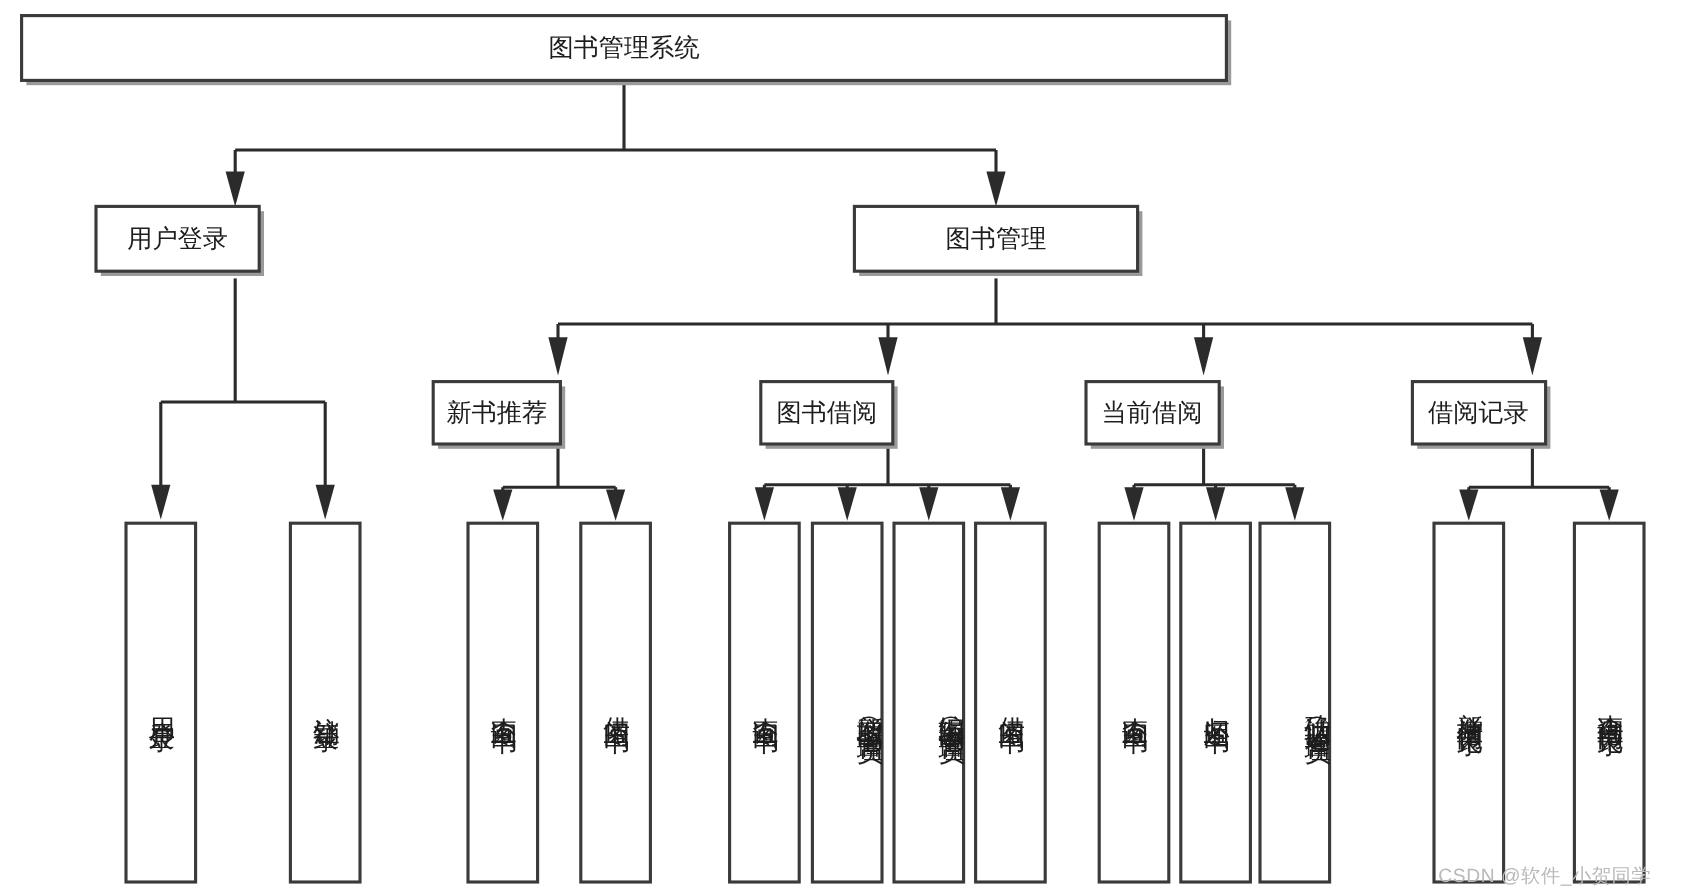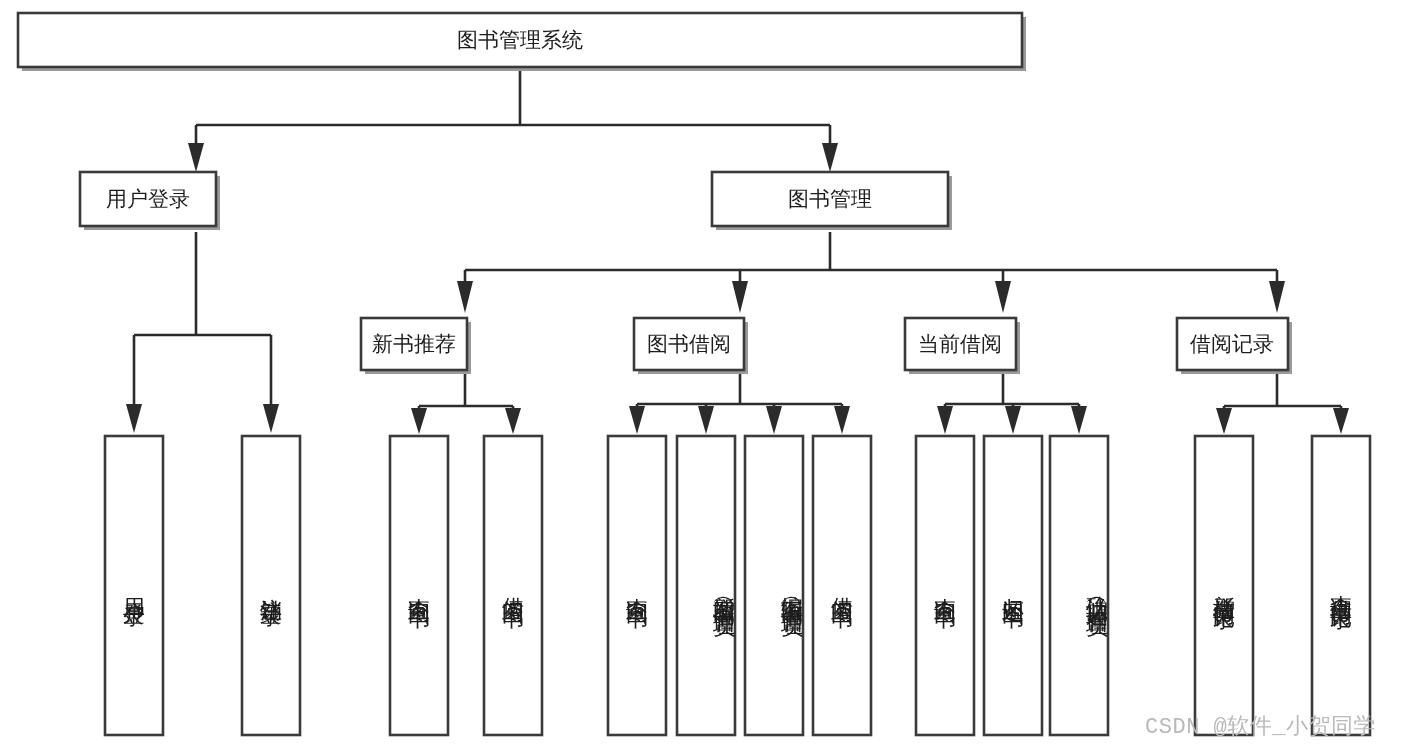--- a/index.html
+++ b/index.html
@@ -62,22 +62,22 @@
     align-items: center;
     justify-content: center;
     text-align: center;
     box-sizing: border-box;
     user-select: none;
   }
   .watermark {
     position: absolute;
     right: 10px;
     bottom: 6px;
-    font-family: Liberation Mono, monospace;
-    font-size: 22px;
+    font-family: Liberation Sans, sans-serif;
+    font-size: 16px;
     color: #b9b9b9;
     white-space: nowrap;
     letter-spacing: 0.5px;
   }
 </style>
 </head>
 <body>
 
 <div id="diagram-root">
 

